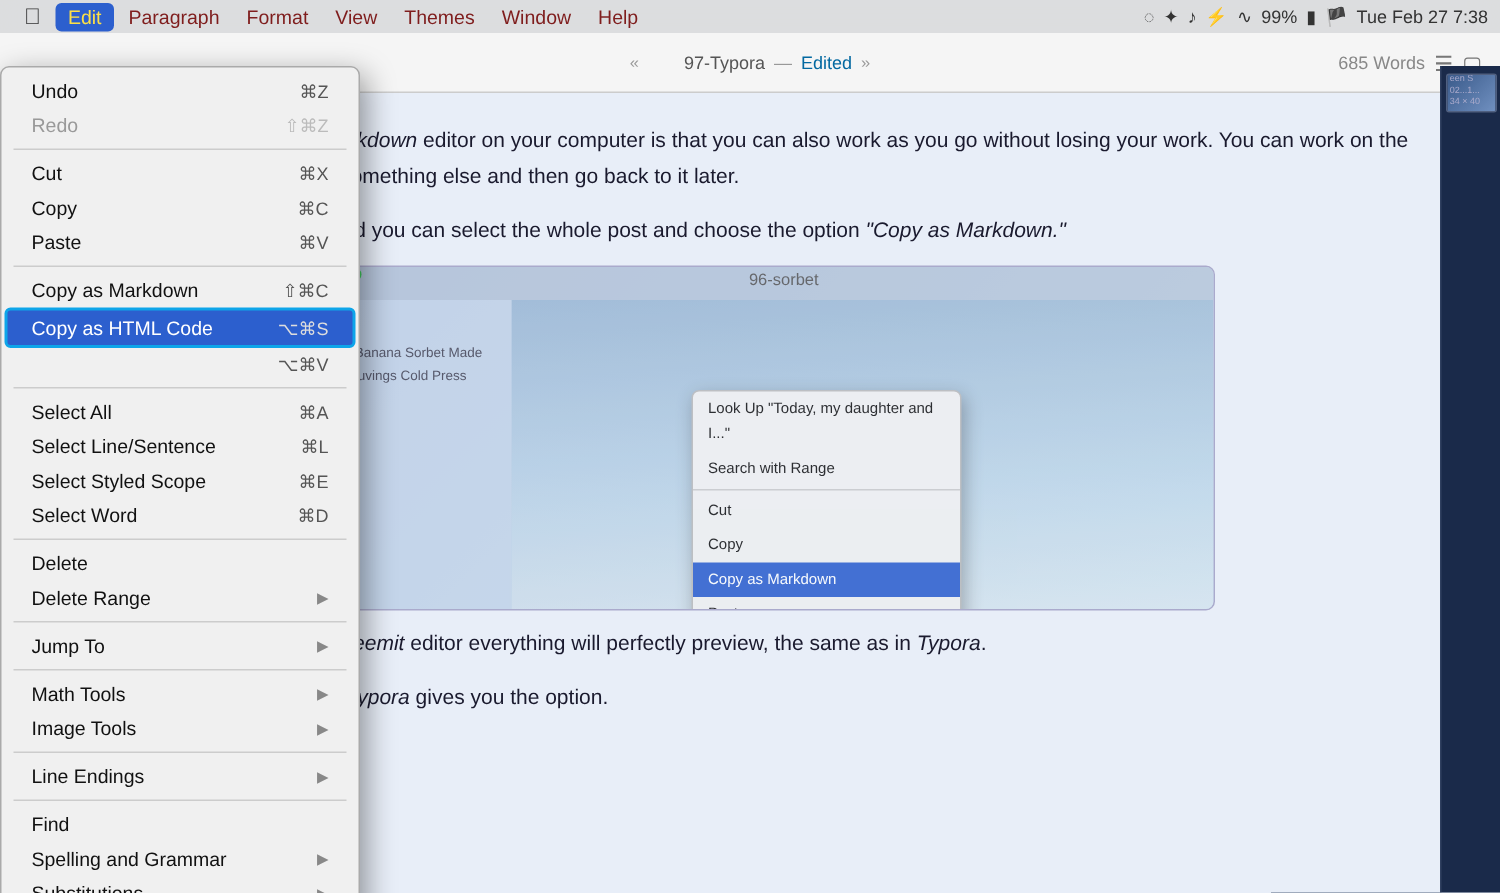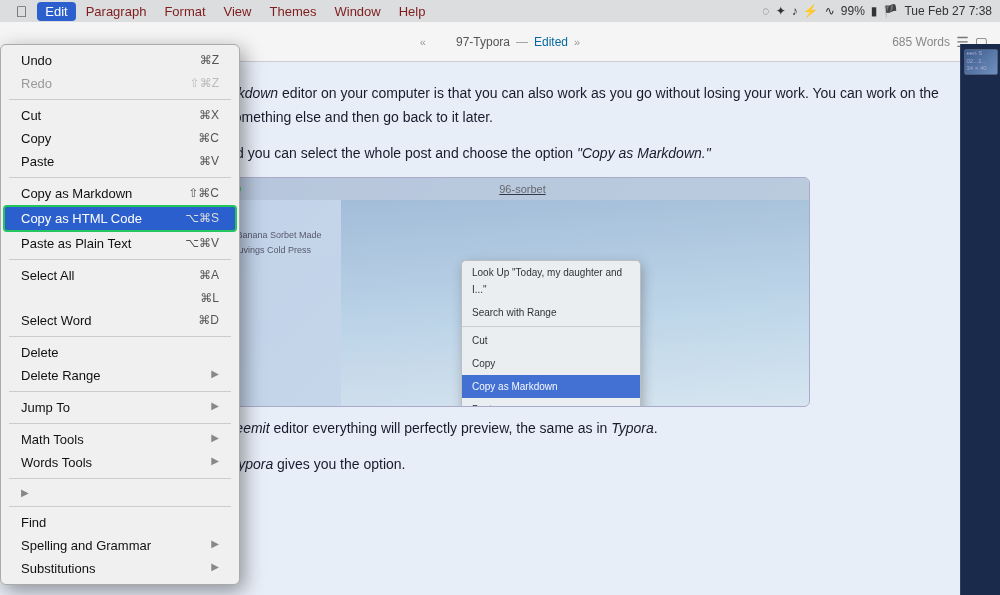--- a/index.html
+++ b/index.html
@@ -32,21 +32,21 @@
     }
     .menu-item {
       padding: 2px 8px;
       border-radius: 4px;
       cursor: pointer;
       font-size: 13px;
       color: #7f1d1d;
     }
     .menu-item.active {
       background: #2c5fce;
-      color: #ffffff;
+      color: #fde047;
     }
     .menubar-right {
       margin-left: auto;
       display: flex;
       align-items: center;
       gap: 6px;
       font-size: 12px;
       color: #333;
     }
     .menu-icon {
@@ -128,24 +128,23 @@
     .screenshot-inner {
       background: linear-gradient(135deg, #b0c4de 0%, #d4e8f0 100%);
       height: 100%;
       position: relative;
       opacity: 0.85;
     }
     .screenshot-titlebar {
       height: 22px;
       background: rgba(180,195,215,0.8);
       display: flex;
-      align-items: center;
+      align-items: flex-start;
       padding: 0 10px;
       gap: 5px;
-      text-decoration: underline;
     }
     .dot { width: 10px; height: 10px; border-radius: 50%; }
     .dot-red { background: #ff5f57; }
     .dot-yellow { background: #ffbd2e; }
     .dot-green { background: #28c840; }
     .screenshot-label {
       font-size: 11px;
       color: #555;
       margin-left: auto;
       margin-right: auto;
@@ -210,30 +209,31 @@
       border: 1px solid #aaa;
       border-radius: 6px;
       box-shadow: 4px 6px 20px rgba(0,0,0,0.4);
       z-index: 200;
       padding: 4px 0;
       font-size: 13px;
     }
     .dd-item {
       padding: 4px 16px;
       display: flex;
+      align-items: center;
       justify-content: space-between;
       color: #111;
       cursor: pointer;
       border-radius: 4px;
       margin: 0 4px;
     }
     .dd-item.highlighted {
       background: #2c5fce;
       color: #fff;
-      border: 2px solid #22c55e;
+      border: 2px solid #0ea5e9;
       margin: 0 2px;
     }
     .dd-item.disabled {
       color: #999;
     }
     .dd-divider {
       height: 1px;
       background: #ccc;
       margin: 4px 8px;
     }
@@ -395,30 +395,34 @@
     <div class="dd-divider"></div>
     <div class="dd-item">
       <span class="dd-item-label">Copy as Markdown</span>
       <span class="dd-shortcut">⇧⌘C</span>
     </div>
     <div class="dd-item highlighted">
       <span class="dd-item-label">Copy as HTML Code</span>
       <span class="dd-shortcut" style="color:#ddd;">⌥⌘S</span>
     </div>
     <div class="dd-item">
-      <span class="dd-item-label">Paste as Plain Text</span>
       <span class="dd-shortcut">⌥⌘V</span>
     </div>
     <div class="dd-divider"></div>
     <div class="dd-item">
       <span class="dd-item-label">Select All</span>
       <span class="dd-shortcut">⌘A</span>
     </div>
     <div class="dd-item">
+      <span class="dd-item-label">Select Line/Sentence</span>
       <span class="dd-shortcut">⌘L</span>
+    </div>
+    <div class="dd-item">
+      <span class="dd-item-label">Select Styled Scope</span>
+      <span class="dd-shortcut">⌘E</span>
     </div>
     <div class="dd-item">
       <span class="dd-item-label">Select Word</span>
       <span class="dd-shortcut">⌘D</span>
     </div>
     <div class="dd-divider"></div>
     <div class="dd-item">
       <span class="dd-item-label">Delete</span>
     </div>
     <div class="dd-item">
@@ -429,25 +433,26 @@
     <div class="dd-item">
       <span class="dd-item-label">Jump To</span>
       <span class="dd-arrow">▶</span>
     </div>
     <div class="dd-divider"></div>
     <div class="dd-item">
       <span class="dd-item-label">Math Tools</span>
       <span class="dd-arrow">▶</span>
     </div>
     <div class="dd-item">
-      <span class="dd-item-label">Words Tools</span>
-      <span class="dd-arrow">▶</span>
-    </div>
-    <div class="dd-divider"></div>
-    <div class="dd-item">
+      <span class="dd-item-label">Image Tools</span>
+      <span class="dd-arrow">▶</span>
+    </div>
+    <div class="dd-divider"></div>
+    <div class="dd-item">
+      <span class="dd-item-label">Line Endings</span>
       <span class="dd-arrow">▶</span>
     </div>
     <div class="dd-divider"></div>
     <div class="dd-item">
       <span class="dd-item-label">Find</span>
     </div>
     <div class="dd-item">
       <span class="dd-item-label">Spelling and Grammar</span>
       <span class="dd-arrow">▶</span>
     </div>

